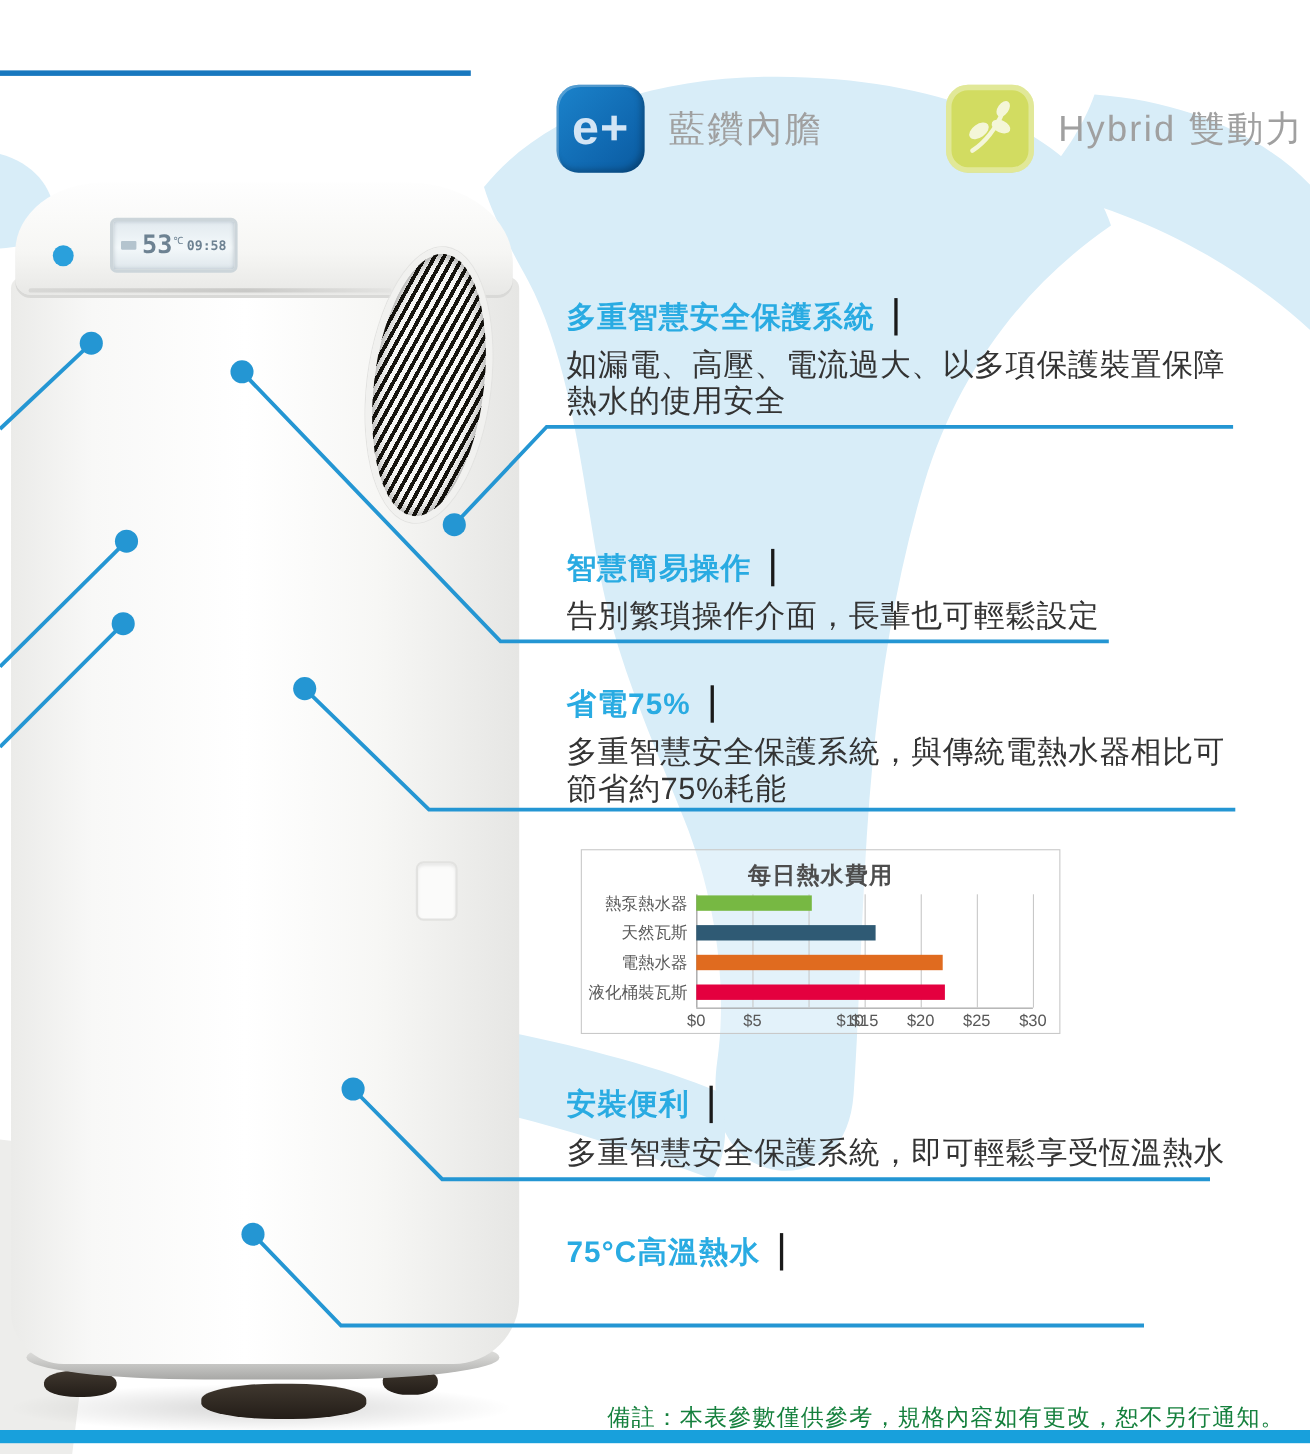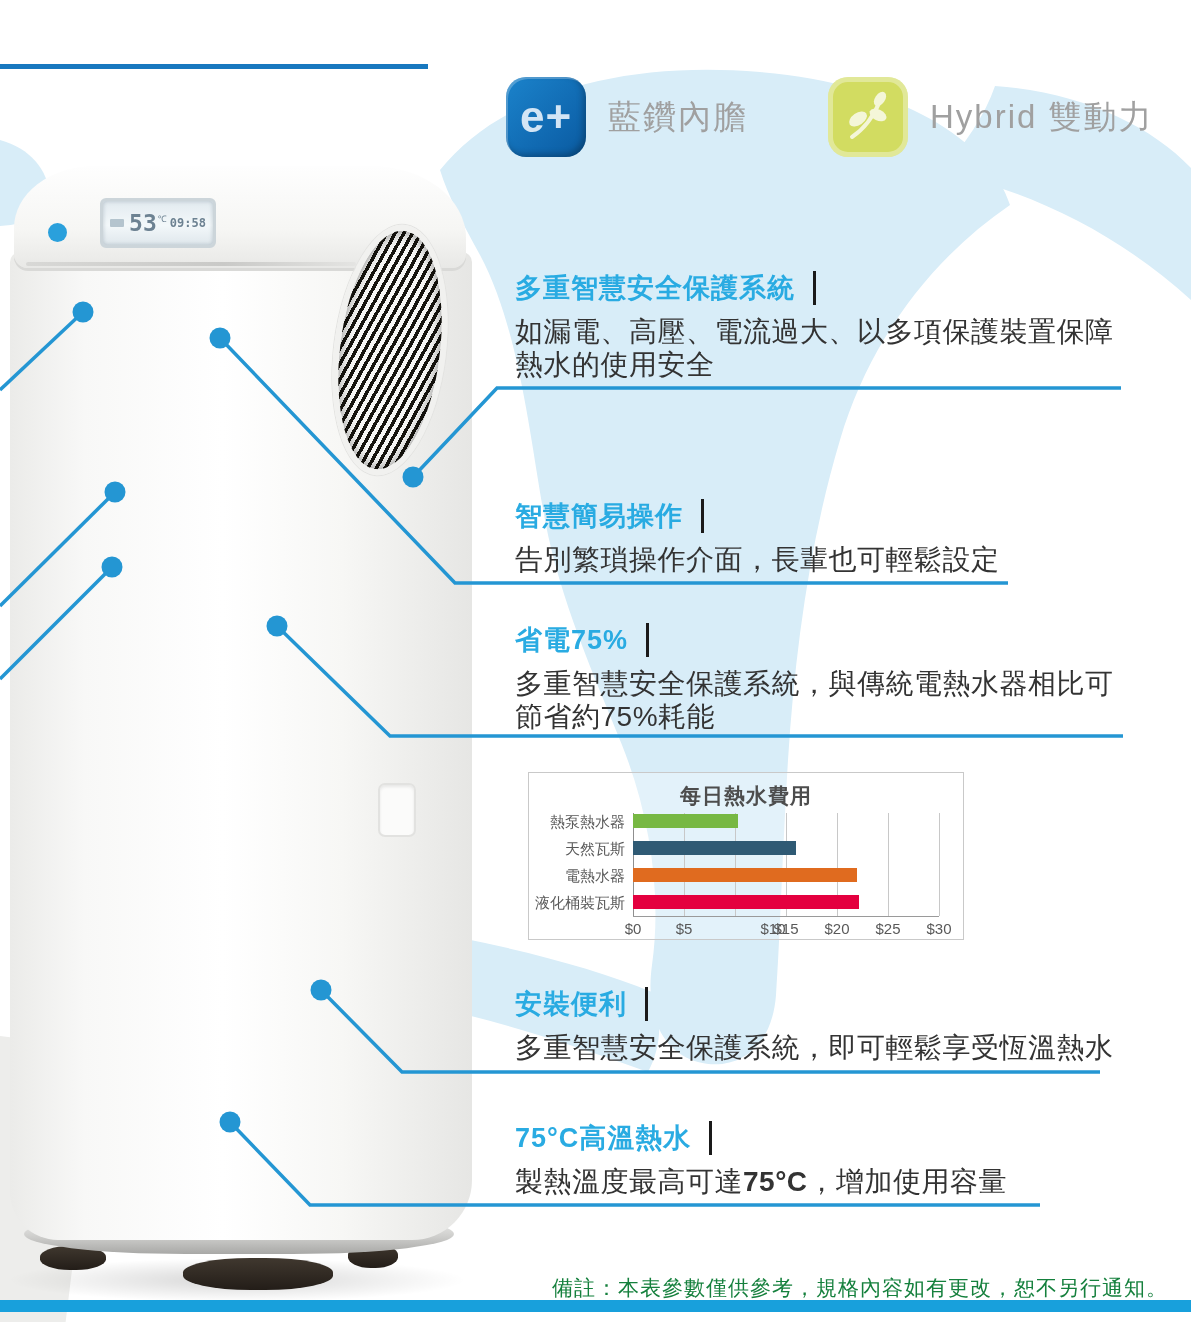--- a/index.html
+++ b/index.html
@@ -105,21 +105,21 @@
 
   <div id="top-rule"></div>
   <div id="bottom-bar"></div>
 
   <div class="badge-row-item" style="left:506px;">
     <div class="badge-icon eplus">
       <span>e+</span>
     </div>
     <div class="badge-label">藍鑽內膽</div>
   </div>
-  <div class="badge-row-item" style="left:828px;">
+  <div class="badge-row-item" style="left:860px;">
     <div class="badge-icon leaf">
       <svg width="56" height="56" viewBox="0 0 56 56">
         <g fill="none" stroke="#f4f6d8" stroke-width="4" stroke-linecap="round">
           <path d="M12,48 Q30,36 40,12"></path>
         </g>
         <g fill="#f4f6d8">
           <ellipse cx="18" cy="30" rx="10" ry="6" transform="rotate(-35 18 30)"></ellipse>
           <ellipse cx="38" cy="26" rx="9" ry="5.5" transform="rotate(25 38 26)"></ellipse>
           <ellipse cx="40" cy="10" rx="8" ry="5" transform="rotate(-55 40 10)"></ellipse>
         </g>
@@ -229,18 +229,17 @@
       <span class="sep"></span>
     </div>
     <div class="b">多重智慧安全保護系統，即可輕鬆享受恆溫熱水</div>
   </div>
 
   <div class="feature" style="top:1120px;">
     <div class="t-row">
       <span class="t">75°C高溫熱水</span>
       <span class="sep"></span>
     </div>
-    <div class="b"><span>製熱溫度最高可達</span><b>75°C</b><span>，增加使用容量</span></div>
   </div>
 
   <div id="note">備註：本表參數僅供參考，規格內容如有更改，恕不另行通知。</div>
 
 </div>
 
 </body></html>

